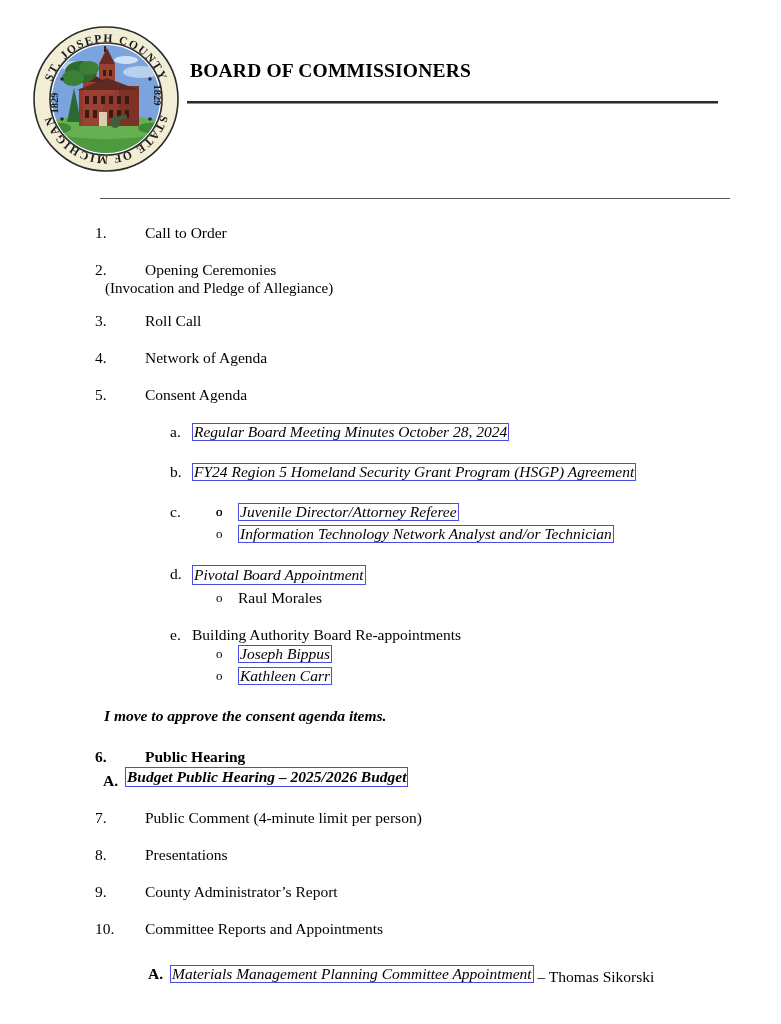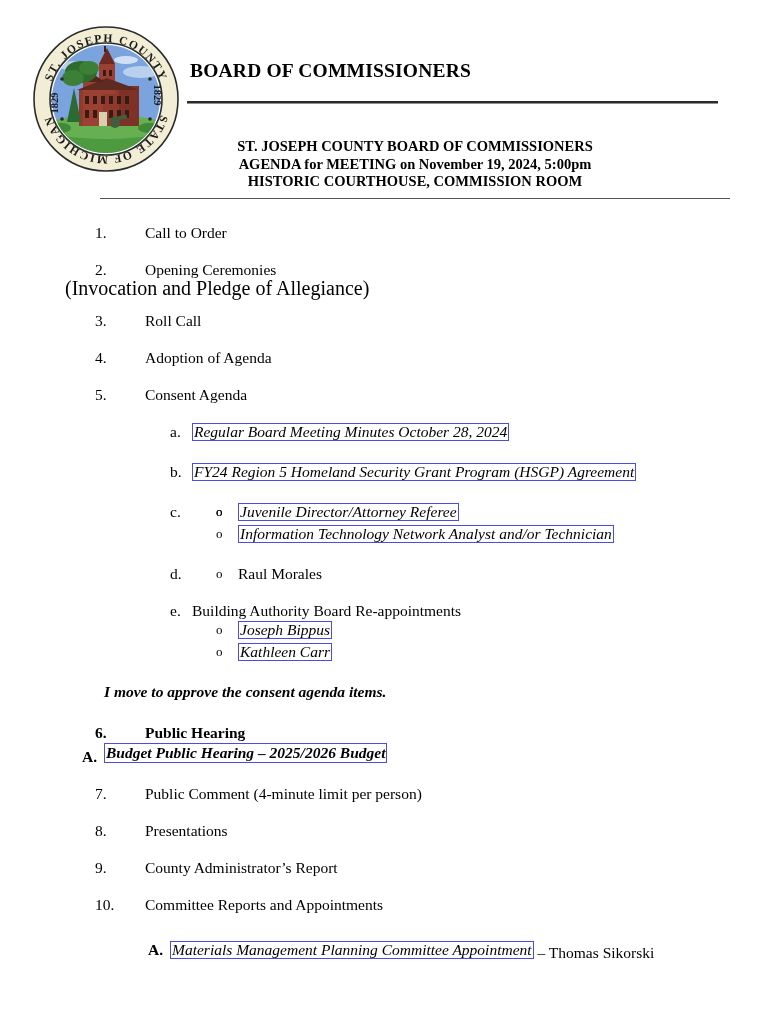--- a/index.html
+++ b/index.html
@@ -110,22 +110,22 @@
     width: 45px;
     text-align: left;
     font-size: 15.5px;
   }
   .item-label { display: inline; margin-top: 32px; }
 
   .item.bold .item-row,
   .item.bold .item-num { font-weight: bold; }
 
   .subline {
-    padding-left: 65px;
-    font-size: 20px;
+    padding-left: 105px;
+    font-size: 15px;
     line-height: 19px;
   }
 
   
   .gap-lg { height: 18px; }
   .gap-md { height: 13px; }
   .gap-sm { height: 8px; }
   .gap-xs { height: 4px; }
 
   
@@ -177,21 +177,21 @@
     padding-left: 104px;
     font-size: 15.5px;
     font-style: italic;
     font-weight: bold;
     line-height: 19px;
   }
 
   
   .inline-sub {
     position: relative;
-    padding-left: 82px;
+    padding-left: 103px;
     font-size: 15.5px;
     line-height: 19px;
     font-weight: bold;
   }
   .inline-sub .sub-letter-inline {
     display: inline-block;
     width: 22px;
   }
 
   .lettered-A {
@@ -293,25 +293,20 @@
         </text>
         <text x="27" y="79" font-family="Liberation Serif, serif" font-size="10.5" font-weight="bold" fill="#1a1a1a" text-anchor="middle" transform="rotate(-90 27 79)">1829</text>
         <text x="123" y="71" font-family="Liberation Serif, serif" font-size="10.5" font-weight="bold" fill="#1a1a1a" text-anchor="middle" transform="rotate(90 123 71)">1829</text>
       </svg>
     </div>
 
     <div class="org-title">BOARD OF COMMISSIONERS</div>
 
     <div class="rule-top"></div>
 
-    <div class="meeting-block">
-      <div>ST. JOSEPH COUNTY BOARD OF COMMISSIONERS</div>
-      <div>AGENDA for MEETING on November 19, 2024, 5:00pm</div>
-      <div>HISTORIC COURTHOUSE, COMMISSION ROOM</div>
-    </div>
 
     <div class="rule-bottom"></div>
   </div>
 
   <div class="body-wrap">
 
     <div class="gap-md"></div>
 
     <div class="item">
       <div class="item-row">
@@ -337,21 +332,21 @@
         <span class="item-num">3.</span>
         <span class="item-label">Roll Call</span>
       </div>
     </div>
 
     <div class="gap-lg"></div>
 
     <div class="item">
       <div class="item-row">
         <span class="item-num">4.</span>
-        <span class="item-label">Adoption of Agenda</span>
+        <span class="item-label">Network of Agenda</span>
       </div>
     </div>
 
     <div class="gap-lg"></div>
 
     <div class="item">
       <div class="item-row">
         <span class="item-num">5.</span>
         <span class="item-label">Consent Agenda</span>
       </div>
@@ -385,20 +380,21 @@
     </div>
     <div class="bullet-item">
       <span class="bullet-mark">o</span>
       <span class="boxed">Information Technology Network Analyst and/or Technician</span>
     </div>
 
     <div class="gap-lg"></div>
 
     <div class="sub-item">
       <span class="sub-letter">d.</span>
+      <span class="boxed tall">Pivotal Board Appointment</span>
     </div>
     <div class="bullet-item">
       <span class="bullet-mark">o</span>
       <span>Raul Morales</span>
     </div>
 
     <div class="gap-lg"></div>
 
     <div class="sub-item">
       <span class="sub-letter">e.</span>

